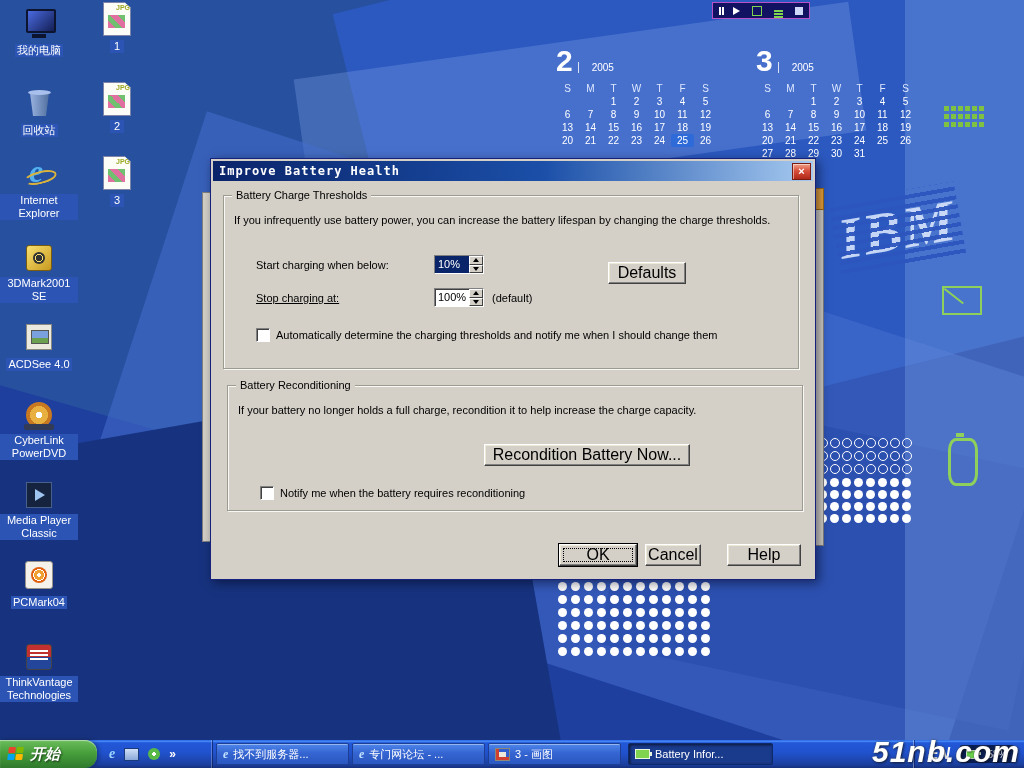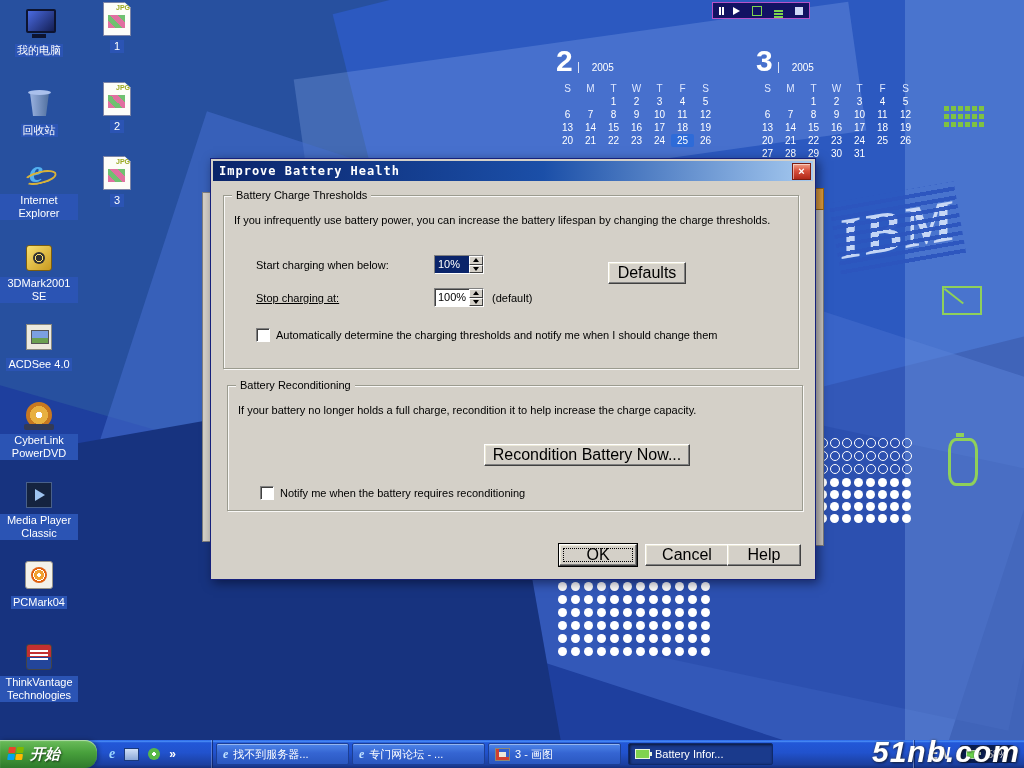--- a/index.html
+++ b/index.html
@@ -149,21 +149,21 @@
           box-sizing:border-box;cursor:pointer;padding:0;}
   .btn-defaults{left:384px;top:66px;width:78px;}
   .btn-recond{left:256px;top:58px;width:206px;}
   .checkrow{position:absolute;display:flex;align-items:center;gap:6px;cursor:pointer;}
   .chk1{left:32px;top:132px;}
   .chk2{left:32px;top:100px;}
   .cbox{width:12px;height:12px;background:#fff;border:1px solid;border-color:#808080 #fff #fff #808080;
         box-shadow:inset 1px 1px 0 #404040;flex:none;}
   .btn-ok{left:346px;top:363px;width:78px;box-shadow:0 0 0 1px #000,inset -1px -1px 0 #808080,inset 1px 1px 0 #ece9d8;position:absolute;}
   .btn-ok::after{content:"";position:absolute;inset:3px;border:1px dotted #000;}
-  .btn-cancel{left:432px;top:363px;width:84px;}
+  .btn-cancel{left:432px;top:363px;width:56px;}
   .btn-help{left:514px;top:363px;width:74px;}
 
   
   .taskbar{position:absolute;left:0;top:740px;width:1024px;height:28px;z-index:10;display:flex;align-items:center;
         background:linear-gradient(180deg,#2a66e8 0%,#4488f4 5%,#2257d8 10%,#2152cd 45%,#1b3f9f 88%,#15307c 100%);}
   .start{flex:none;width:97px;height:28px;border-radius:0 12px 12px 0;display:flex;align-items:center;gap:6px;
         padding-left:8px;box-sizing:border-box;cursor:pointer;
         background:linear-gradient(180deg,#6cbd5c 0%,#48a03c 45%,#2f7a2c 100%);
         box-shadow:inset 0 1px 1px rgba(255,255,255,.5),2px 0 4px rgba(0,0,0,.3);}
   .flag{position:relative;width:16px;height:14px;transform:skew(-8deg);}

